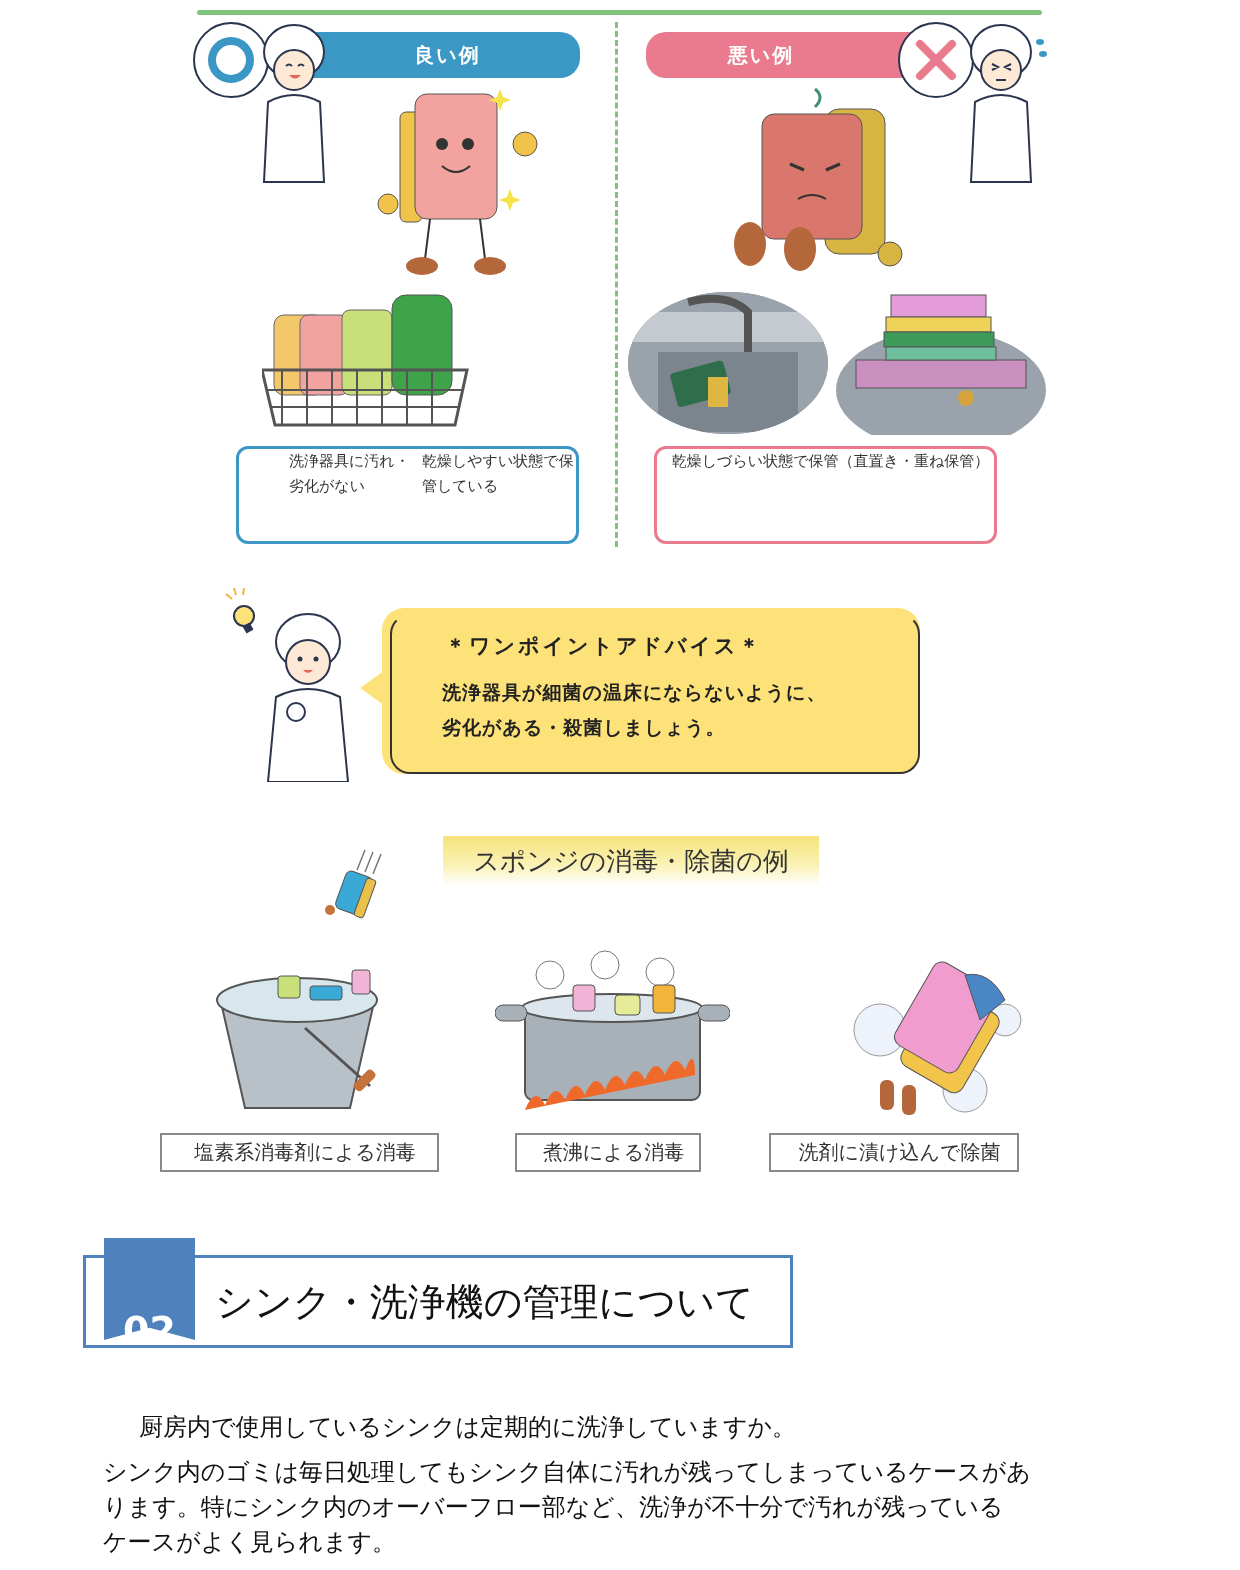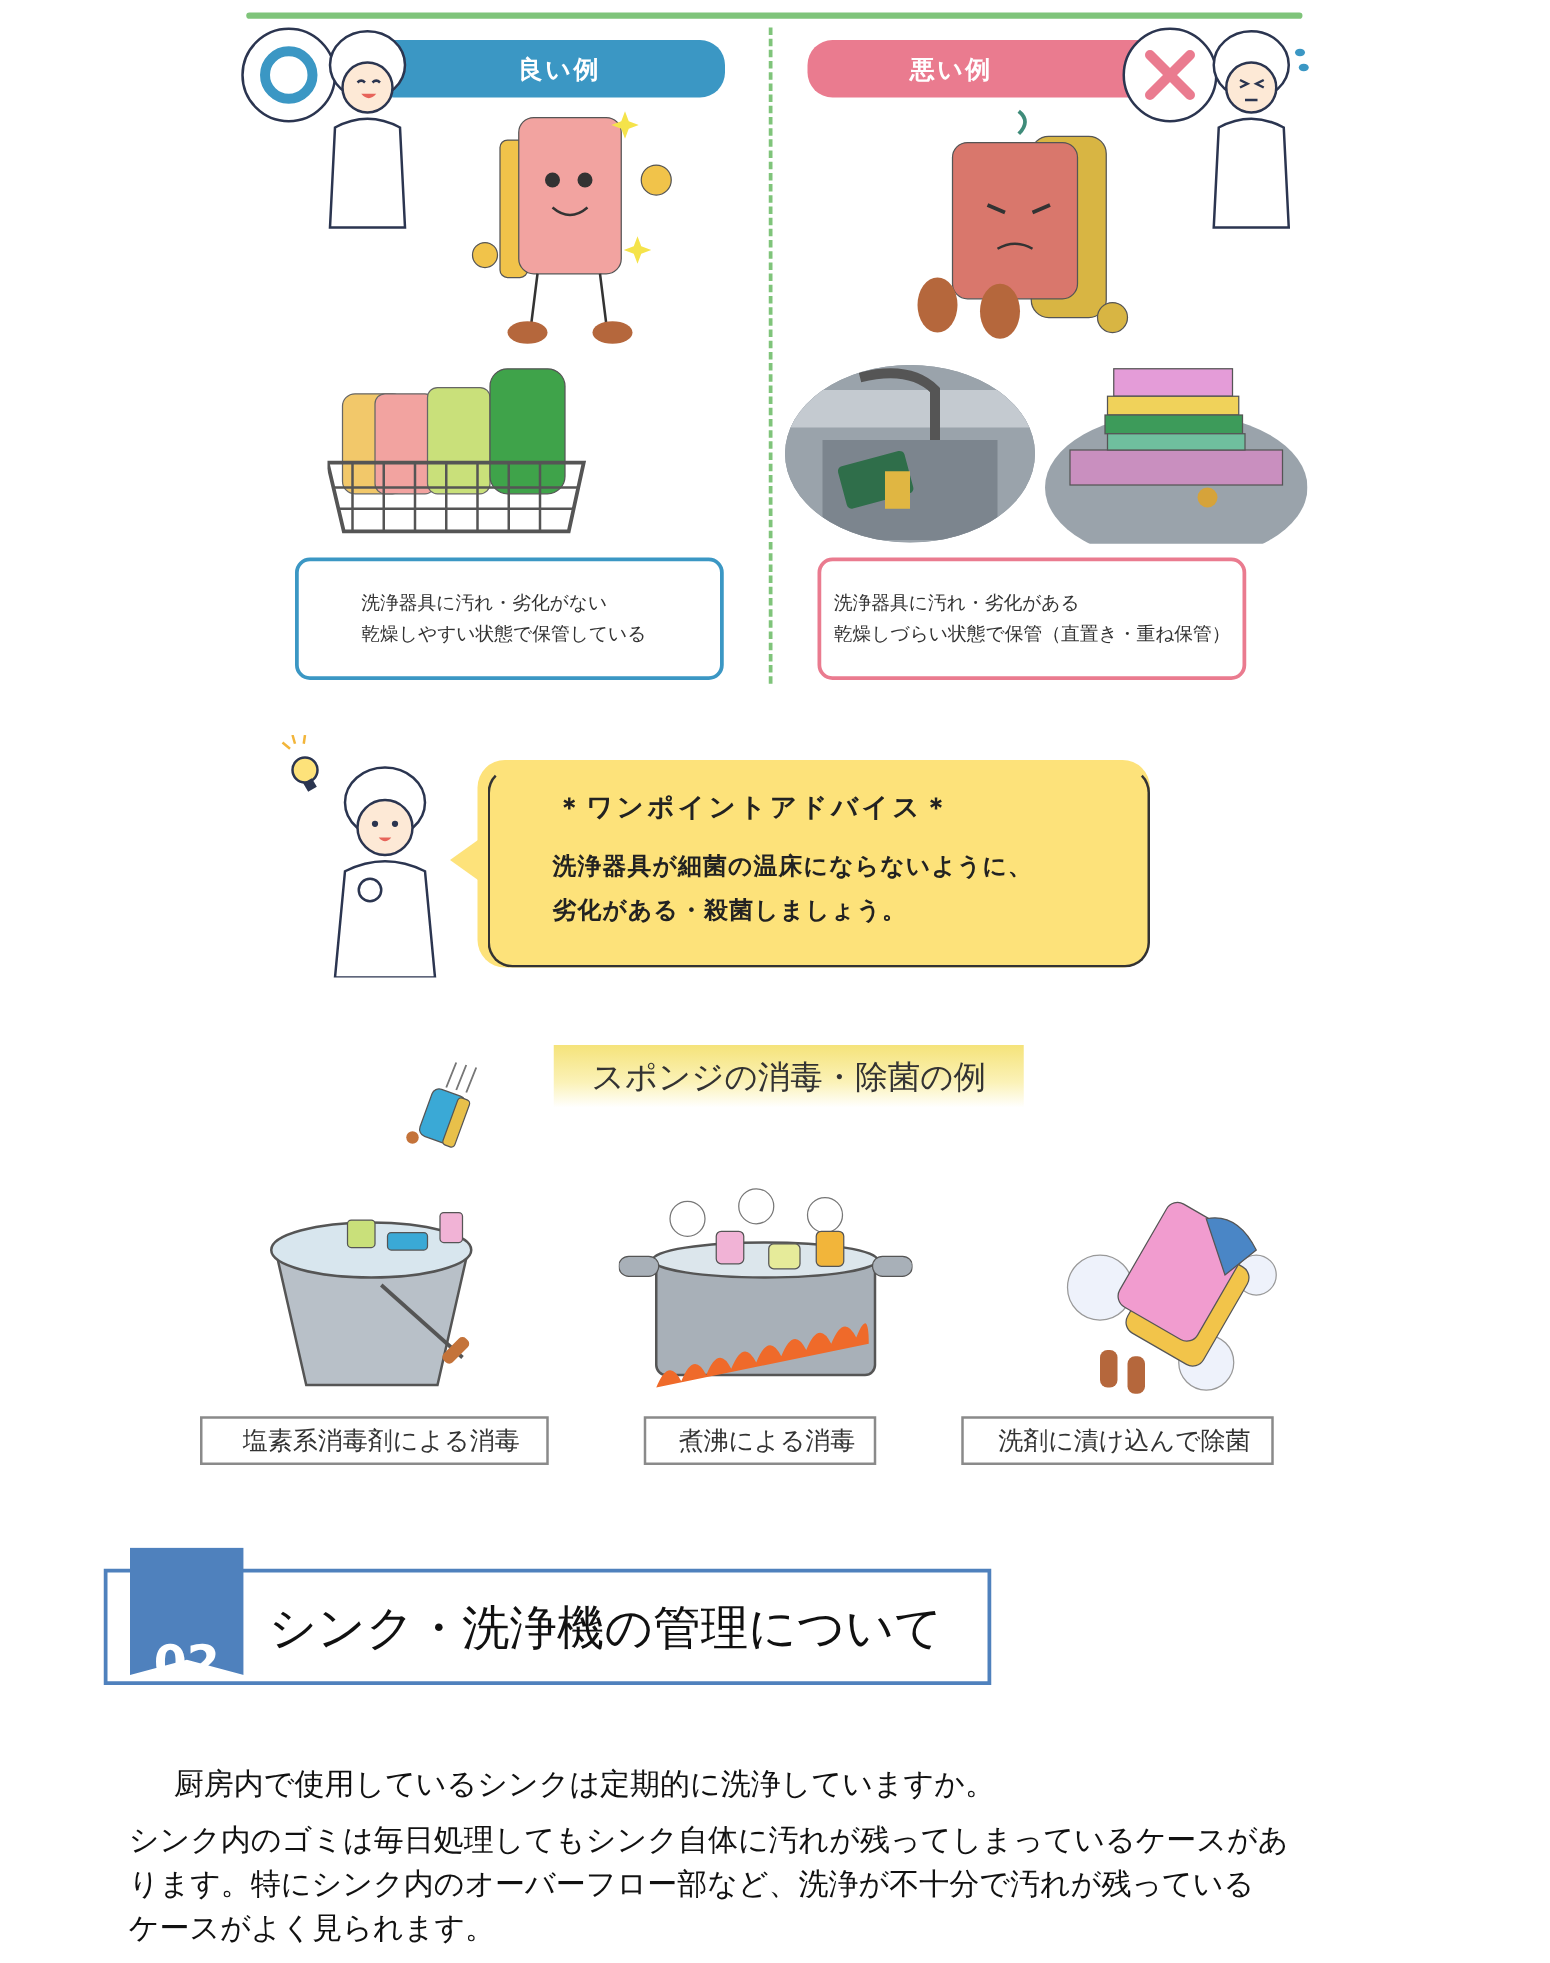--- a/index.html
+++ b/index.html
@@ -15,21 +15,21 @@
           display: flex; align-items: center; justify-content: center; letter-spacing: 2px; }
   .pill-good { left: 295px; top: 32px; width: 285px; background: #3b97c4; padding-left: 20px; }
   .pill-bad  { left: 646px; top: 32px; width: 290px; background: #ea7b8f; padding-right: 60px; }
 
   .sign { width: 76px; height: 76px; border-radius: 50%; border: 2px solid #2b3550; background: #fff;
           display: flex; align-items: center; justify-content: center; }
   .sign-good { left: 193px; top: 22px; }
   .sign-bad  { left: 898px; top: 22px; }
 
   .desc-box { height: 98px; border-radius: 12px; background: #fff; font-size: 15px; line-height: 25px;
-              display: flex; flex-direction: column; justify-content: center; padding-left: 50px; color: #333; }
+              display: flex; flex-direction: row; justify-content: center; padding-left: 50px; color: #333; }
   .desc-good { left: 236px; top: 446px; width: 343px; border: 3px solid #3b97c4; }
   .desc-bad  { left: 654px; top: 446px; width: 343px; border: 3px solid #ea7b8f; padding-left: 10px; }
 
   .illus { border-radius: 10px; }
 
   .bubble { left: 382px; top: 608px; width: 538px; height: 166px; background: #fde27a; border-radius: 22px; }
   .bubble-outline { left: 390px; top: 614px; width: 530px; height: 160px; border: 2px solid #333;
                     border-radius: 20px; border-top-color: transparent; }
   .bubble-tail { left: 360px; top: 668px; width: 0; height: 0; border-top: 20px solid transparent;
                  border-bottom: 20px solid transparent; border-right: 28px solid #fde27a; }
@@ -152,21 +152,20 @@
     <ellipse cx="105" cy="100" rx="105" ry="60" fill="#9aa3ab"></ellipse>
     <rect x="20" y="70" width="170" height="28" fill="#c98fbf" stroke="#555"></rect>
     <rect x="55" y="5" width="95" height="22" fill="#e49cd8" stroke="#555"></rect>
     <rect x="50" y="27" width="105" height="15" fill="#f0d25a" stroke="#555"></rect>
     <rect x="48" y="42" width="110" height="15" fill="#3d9b5a" stroke="#555"></rect>
     <rect x="50" y="57" width="110" height="13" fill="#6fbf9e" stroke="#555"></rect>
     <circle cx="130" cy="108" r="8" fill="#d6a33a"></circle>
   </svg>
 </div>
 <div class="abs desc-box desc-bad">
-  <span>洗浄器具に汚れ・劣化がある</span>
   <span>乾燥しづらい状態で保管（直置き・重ね保管）</span>
 </div>
 
 <div class="abs" style="left:222px;top:588px;width:40px;height:50px;">
   <svg width="40" height="50" viewBox="0 0 40 50">
     <path d="M4 6 l6 5 M12 0 l2 7 M22 0 l-1 7" stroke="#f2b53a" stroke-width="2"></path>
     <circle cx="22" cy="28" r="10" fill="#fde27a" stroke="#2b3550" stroke-width="2"></circle>
     <rect x="22" y="36" width="8" height="8" fill="#2b3550" transform="rotate(-30 26 40)"></rect>
   </svg>
 </div>

